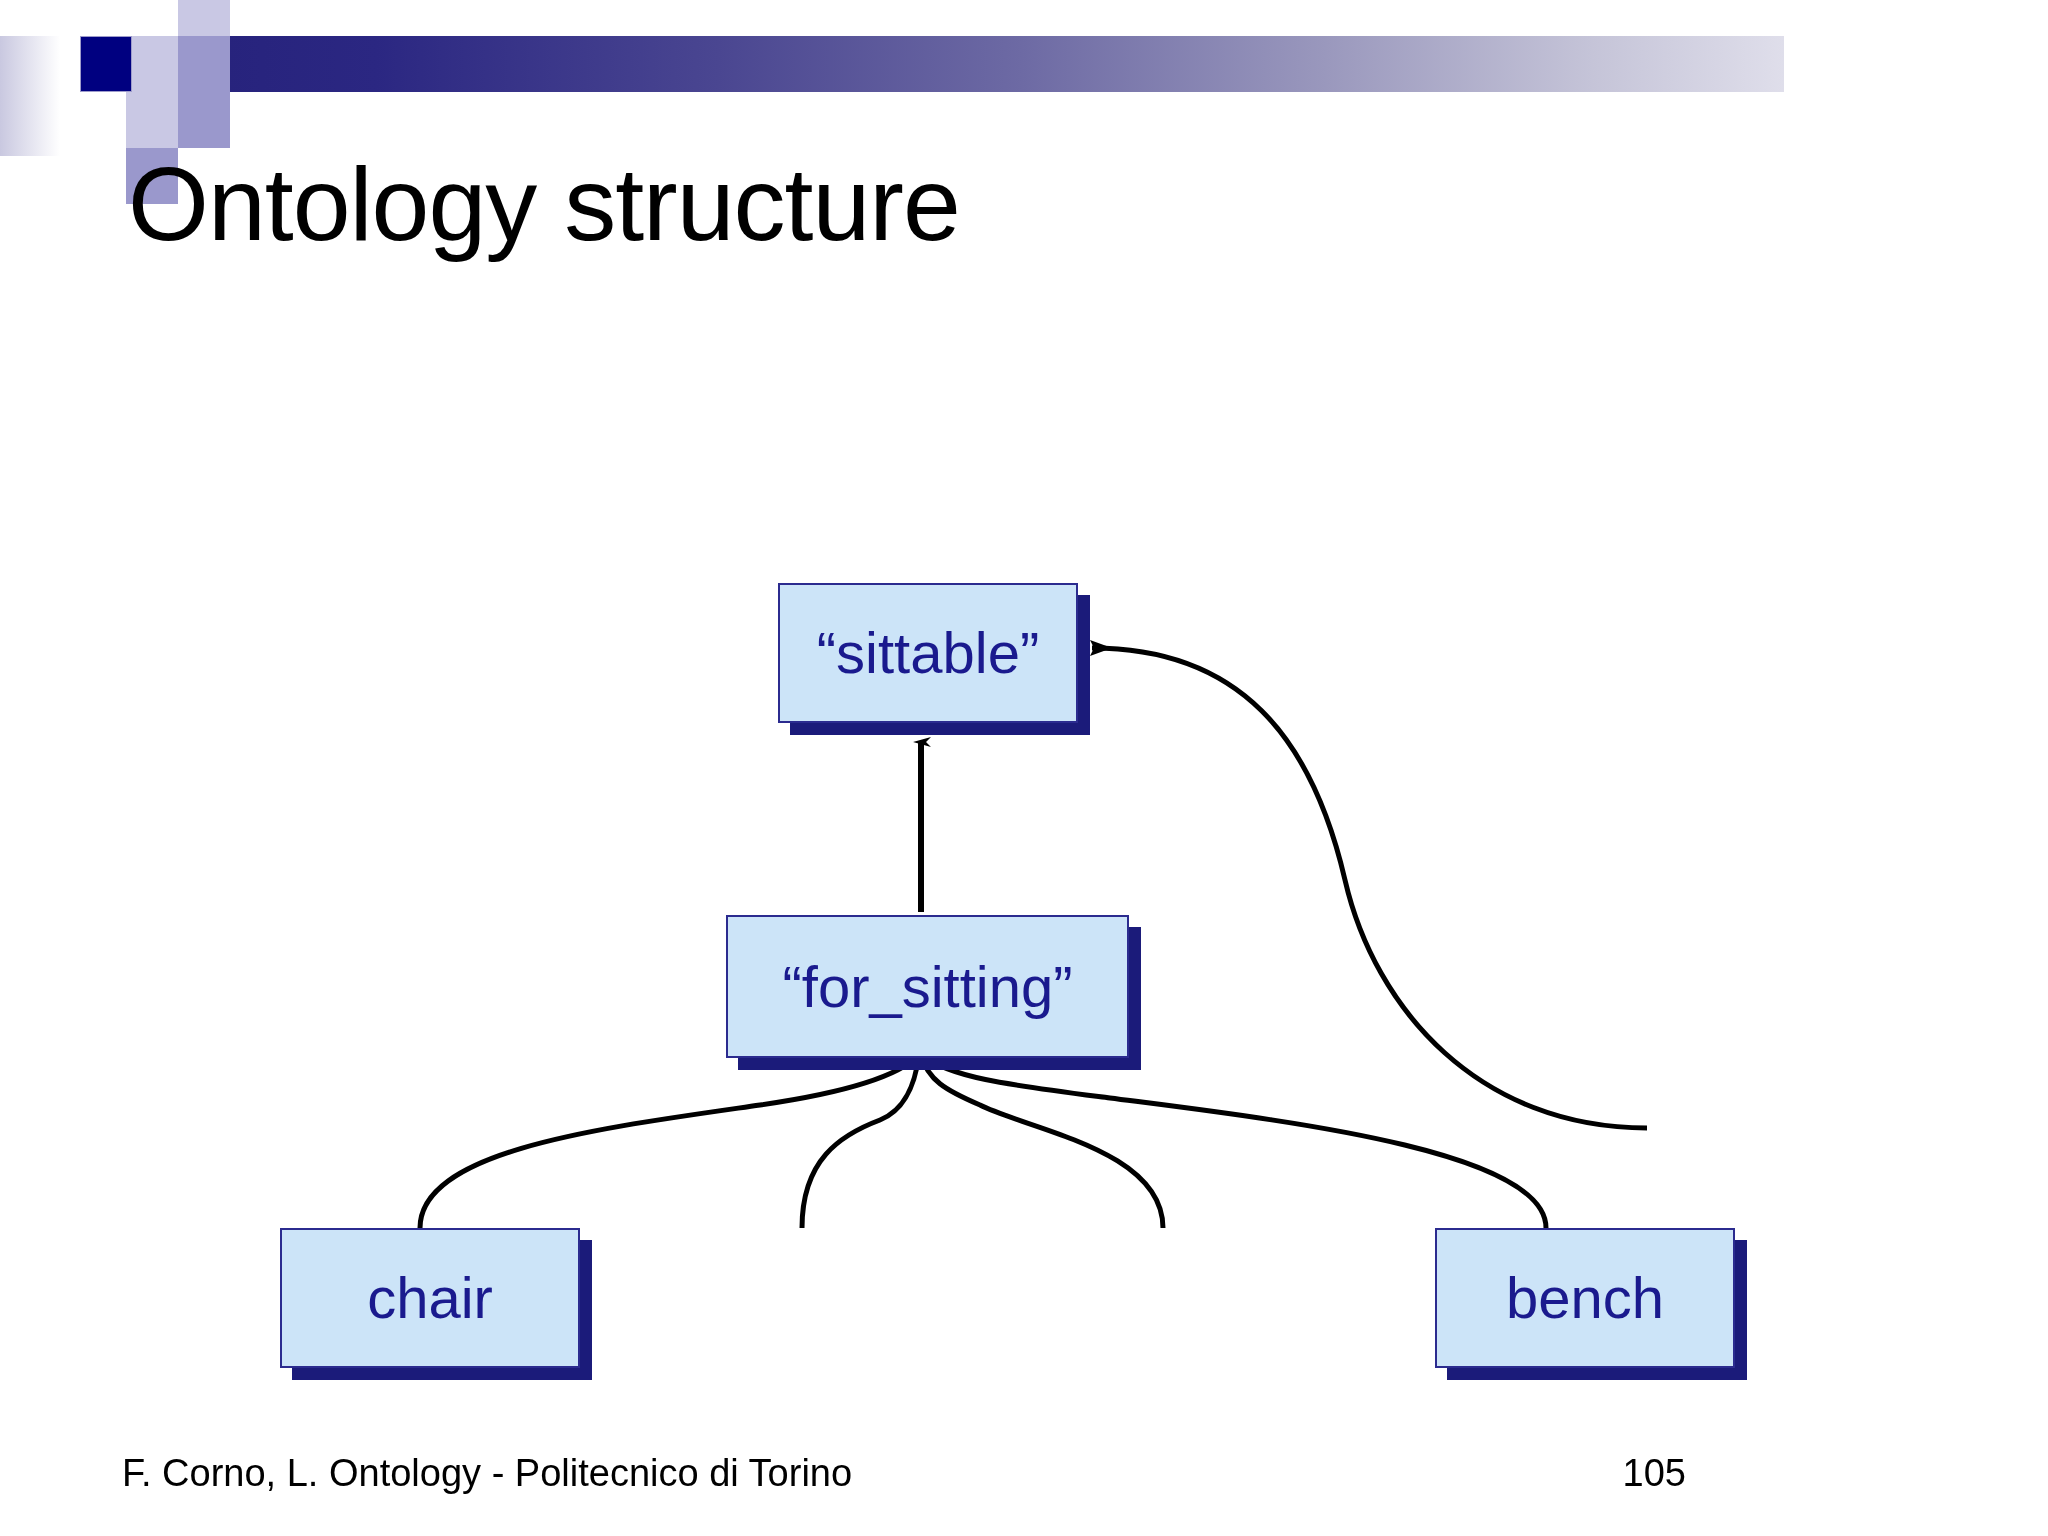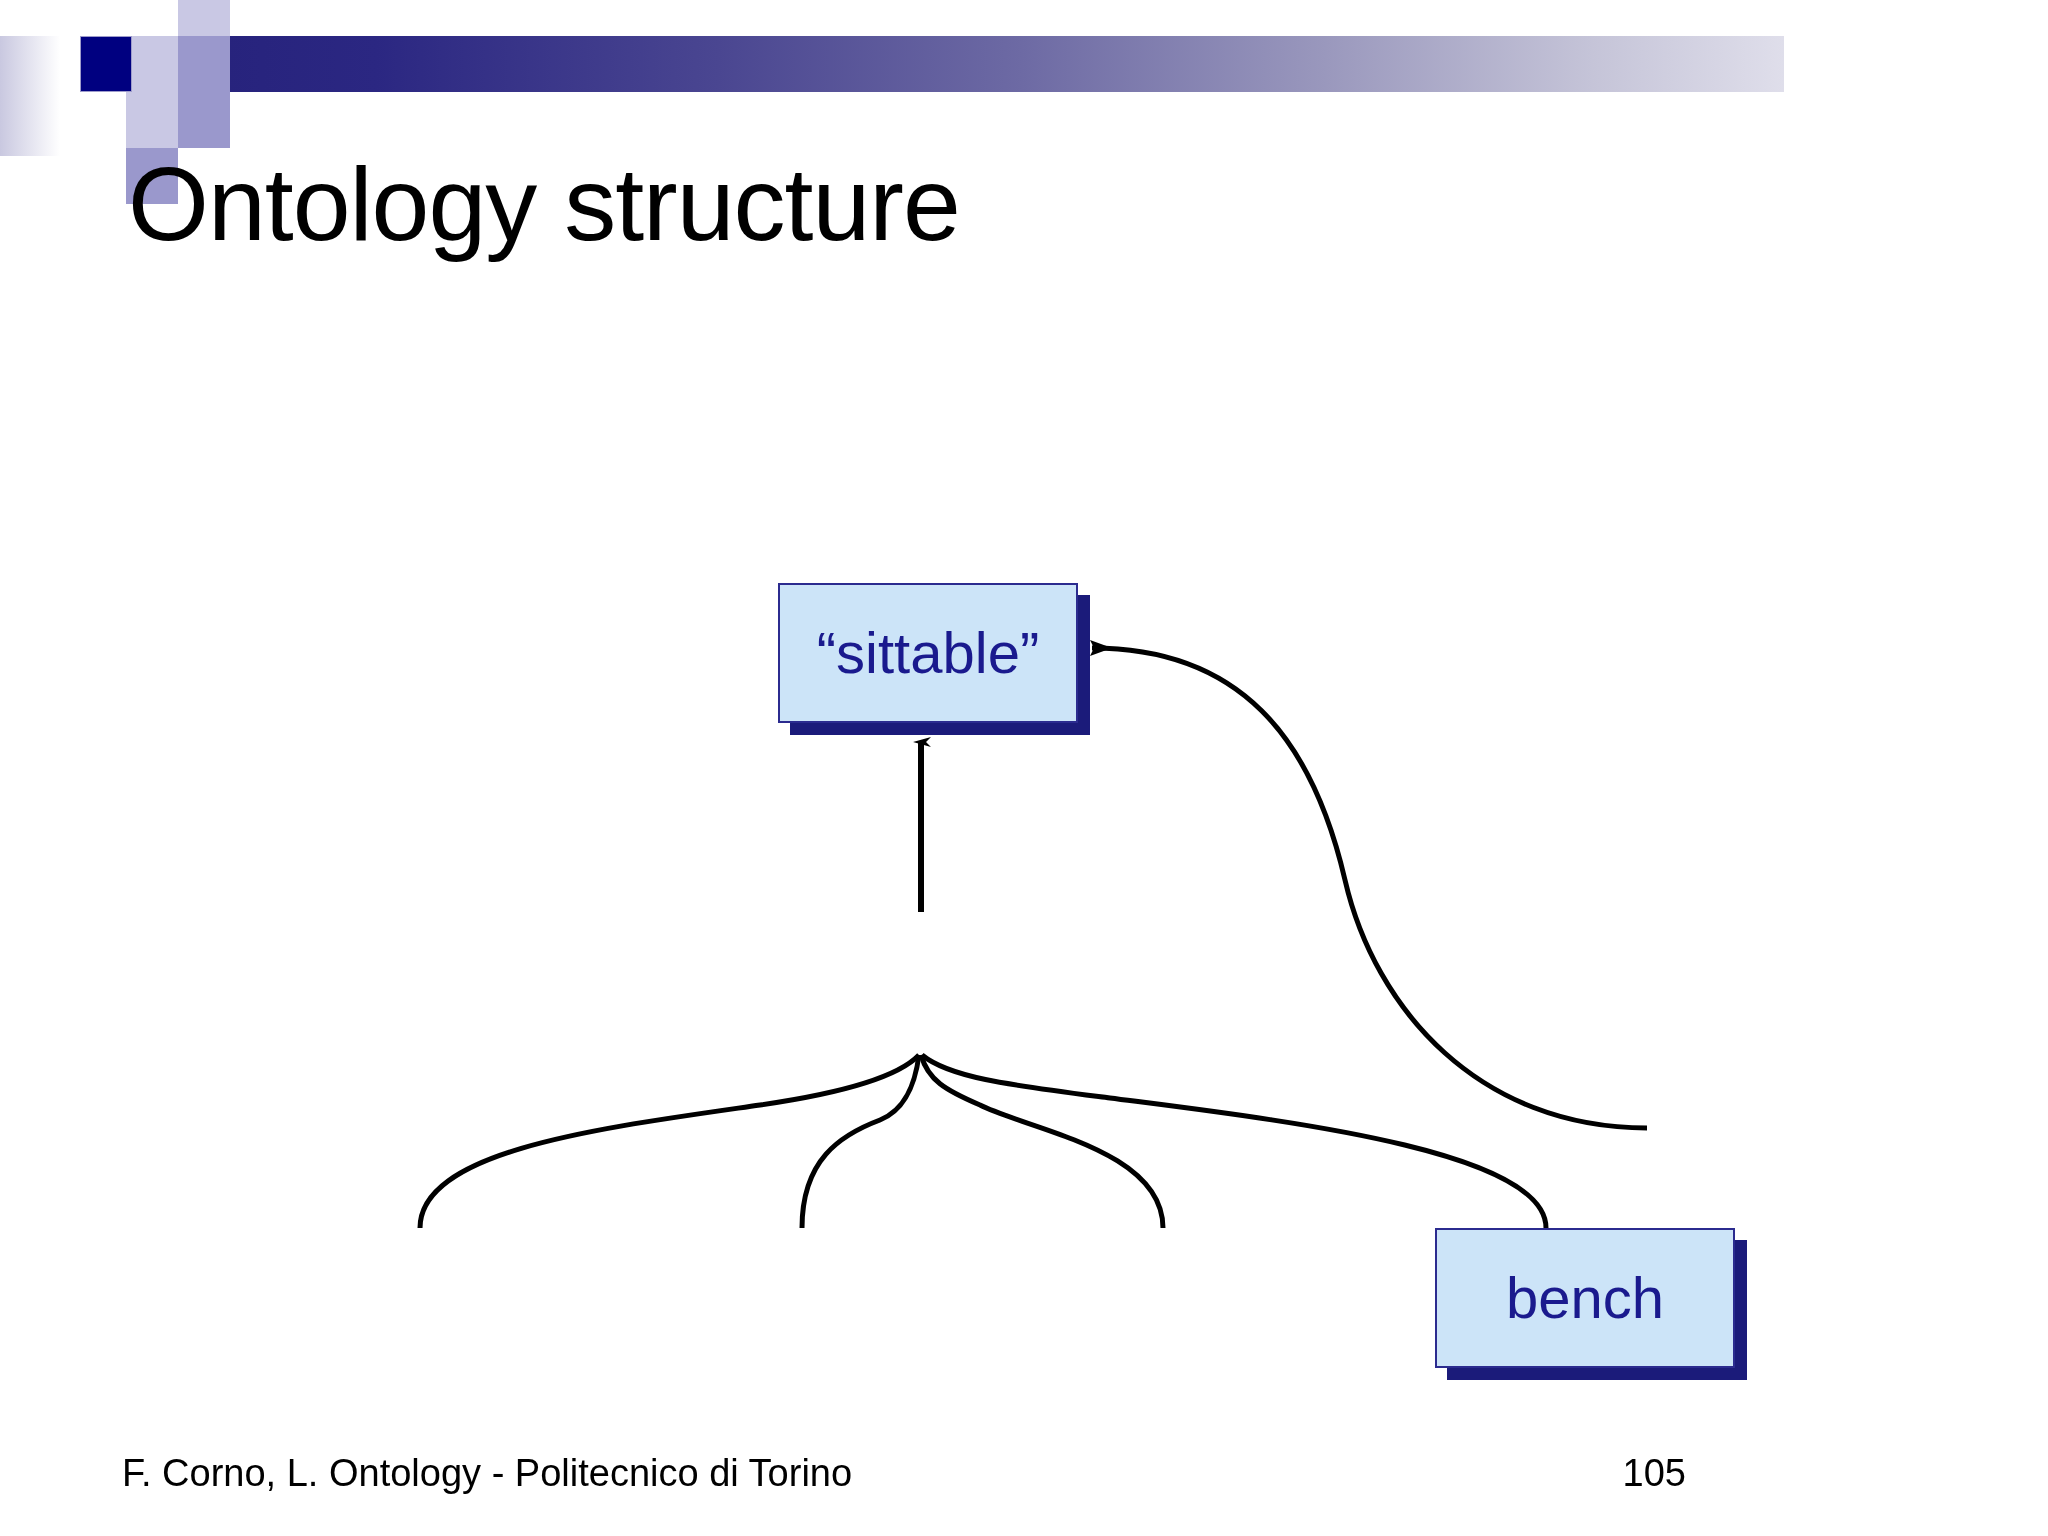--- a/index.html
+++ b/index.html
@@ -149,20 +149,26 @@
       <path d="M 1163,1228 C 1163,1150 1030,1130 980,1105 C 945,1090 928,1080 921,1055" stroke="#000000" stroke-width="5" fill="none"></path>
 
       <path d="M 1546,1228 C 1546,1150 1280,1120 1110,1098 C 1010,1085 950,1078 922,1055" stroke="#000000" stroke-width="5" fill="none"></path>
 
       <path d="M 1647,1128 C 1480,1128 1375,1010 1345,880 C 1312,738 1240,648 1092,648" stroke="#000000" stroke-width="5" fill="none" marker-end="url(#arrowEnd)"></path>
     </svg>
 
     <div class="node" id="node-sittable">
       <span>“sittable”</span>
     </div>
+    <div class="node" id="node-for-sitting">
+      <span>“for_sitting”</span>
+    </div>
+    <div class="node" id="node-chair">
+      <span>chair</span>
+    </div>
     <div class="node" id="node-bench">
       <span>bench</span>
     </div>
 
   </div>
 
   <div id="footer-text">F. Corno, L. Ontology - Politecnico di Torino</div>
   <div id="page-number">105</div>
 
 </div>

